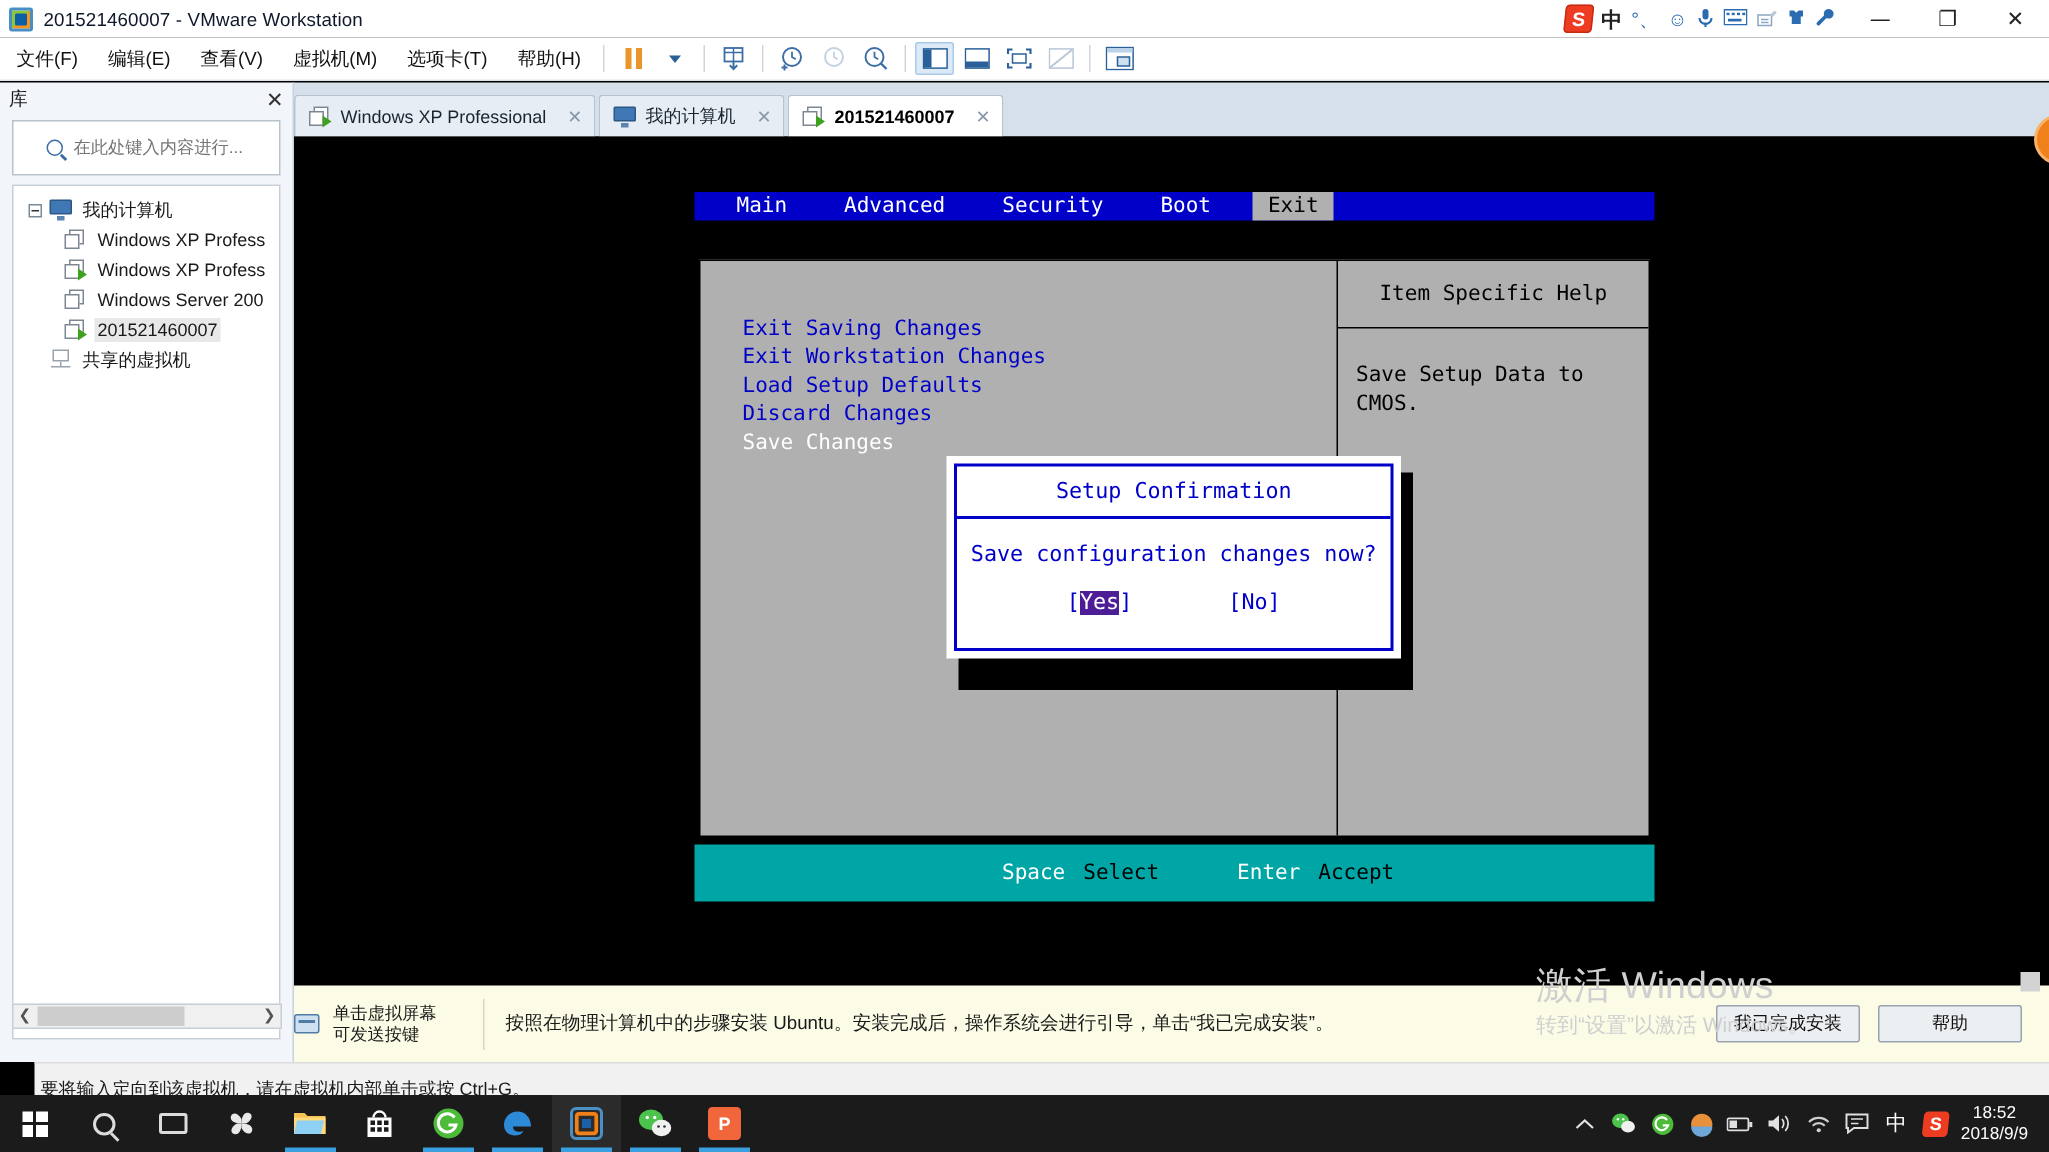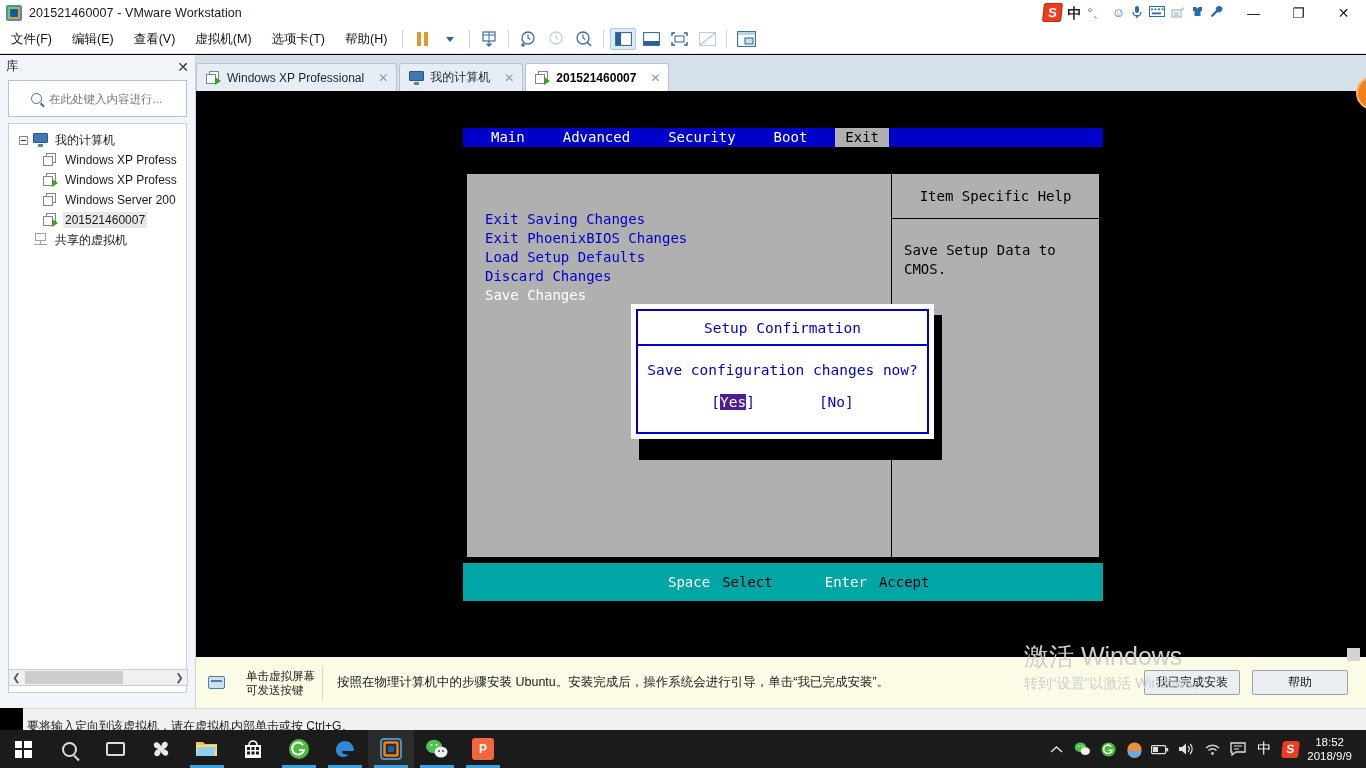--- a/index.html
+++ b/index.html
@@ -176,21 +176,21 @@
   .bios-menu {
     height: 19px; background:#0000c8; display:flex; align-items:center; font-size:14px;
   }
   .bmi { color:#fff; padding: 0 10px; margin-left: 18px; line-height:19px; height:19px; }
   .bmi.sel { background:#b0b0b0; color:#000; }
   .bios-body {
     position:absolute; left:3px; top:45px; width:634px; height:385px;
     background:#b0b0b0; border:1px solid #000; display:flex;
   }
   .bios-left { width: 425px; border-right: 1px solid #000; position:relative; padding-top:36px; }
-  .bios-opt { font-size:14px; color:#0000c8; line-height:19px; padding-left:18px; white-space:nowrap;}
+  .bios-opt { font-size:14px; color:#0000c8; line-height:19px; padding-left:28px; white-space:nowrap;}
   .bios-opt.plain { color:#ffffff; }
   .bios-right { flex:1; position:relative; }
   .help-title {
     text-align:center; font-size:14px; color:#000; padding-top:14px;
   }
   .help-rule { height:1px; background:#000; margin-top:14px; }
   .help-text { font-size:14px; color:#000; padding:22px 12px 0 12px; line-height:19px; }
   .bios-foot {
     position:absolute; left:0; bottom:5px; width:640px; height:38px; background:#00a6a6;
     display:flex; align-items:center; font-size:14px; padding-left:205px; gap:0;
@@ -214,21 +214,21 @@
   .dlg-msg { text-align:center; font-size:14.5px; color:#0000c8; padding-top:16px;}
   .dlg-btns { display:flex; justify-content:center; gap:64px; padding-top:16px; font-size:14.5px;}
   .dlg-btn { color:#0000c8; }
   .dlg-btn .hl { background:#4c1d95; color:#fff; }
 
   
   .hintbar {
     position:absolute; left:196px; top:657px; width:1170px; height:51px;
     background:#fbfbe6; display:flex; align-items:center;
   }
-  .hint-left { display:flex; align-items:center; gap:21px; padding-left:12px; width:120px;}
+  .hint-left { display:flex; align-items:center; gap:9px; width:120px;}
   .kbd-ico { width:17px;height:13px;border:1.4px solid #4f7ca6;background:#cfe0f0;border-radius:2px; position:relative; flex:none;}
   .kbd-ico::after{content:'';position:absolute;left:2px;top:3px;width:11px;height:2px;background:#4f7ca6;}
   .hint-left-txt { font-size:11.5px; color:#1a1a1a; line-height:14px; }
   .hint-sep { width:1px; height:34px; background:#d6d6c2; margin:0 14px 0 6px; }
   .hint-main { font-size:12.5px; color:#1a1a1a; flex:1; }
   .hint-btns { display:flex; gap:12px; padding-right:18px; }
   .hint-btn {
     min-width:96px; height:25px; border:1px solid #9aa3ad; background:#eceff2;
     font-size:12px; color:#111; display:flex; align-items:center; justify-content:center;
     border-radius:2px;
@@ -524,21 +524,21 @@
         <div class="bmi">Main</div>
         <div class="bmi">Advanced</div>
         <div class="bmi">Security</div>
         <div class="bmi">Boot</div>
         <div class="bmi sel">Exit</div>
       </div>
 
       <div class="bios-body">
         <div class="bios-left">
           <div class="bios-opt">Exit Saving Changes</div>
-          <div class="bios-opt">Exit PhoenixBIOS Changes</div>
+          <div class="bios-opt">Exit Workstation Changes</div>
           <div class="bios-opt">Load Setup Defaults</div>
           <div class="bios-opt">Discard Changes</div>
           <div class="bios-opt plain">Save Changes</div>
         </div>
         <div class="bios-right">
           <div class="help-title">Item Specific Help</div>
           <div class="help-rule"></div>
           <div class="help-text">Save Setup Data to CMOS.</div>
         </div>
       </div>

